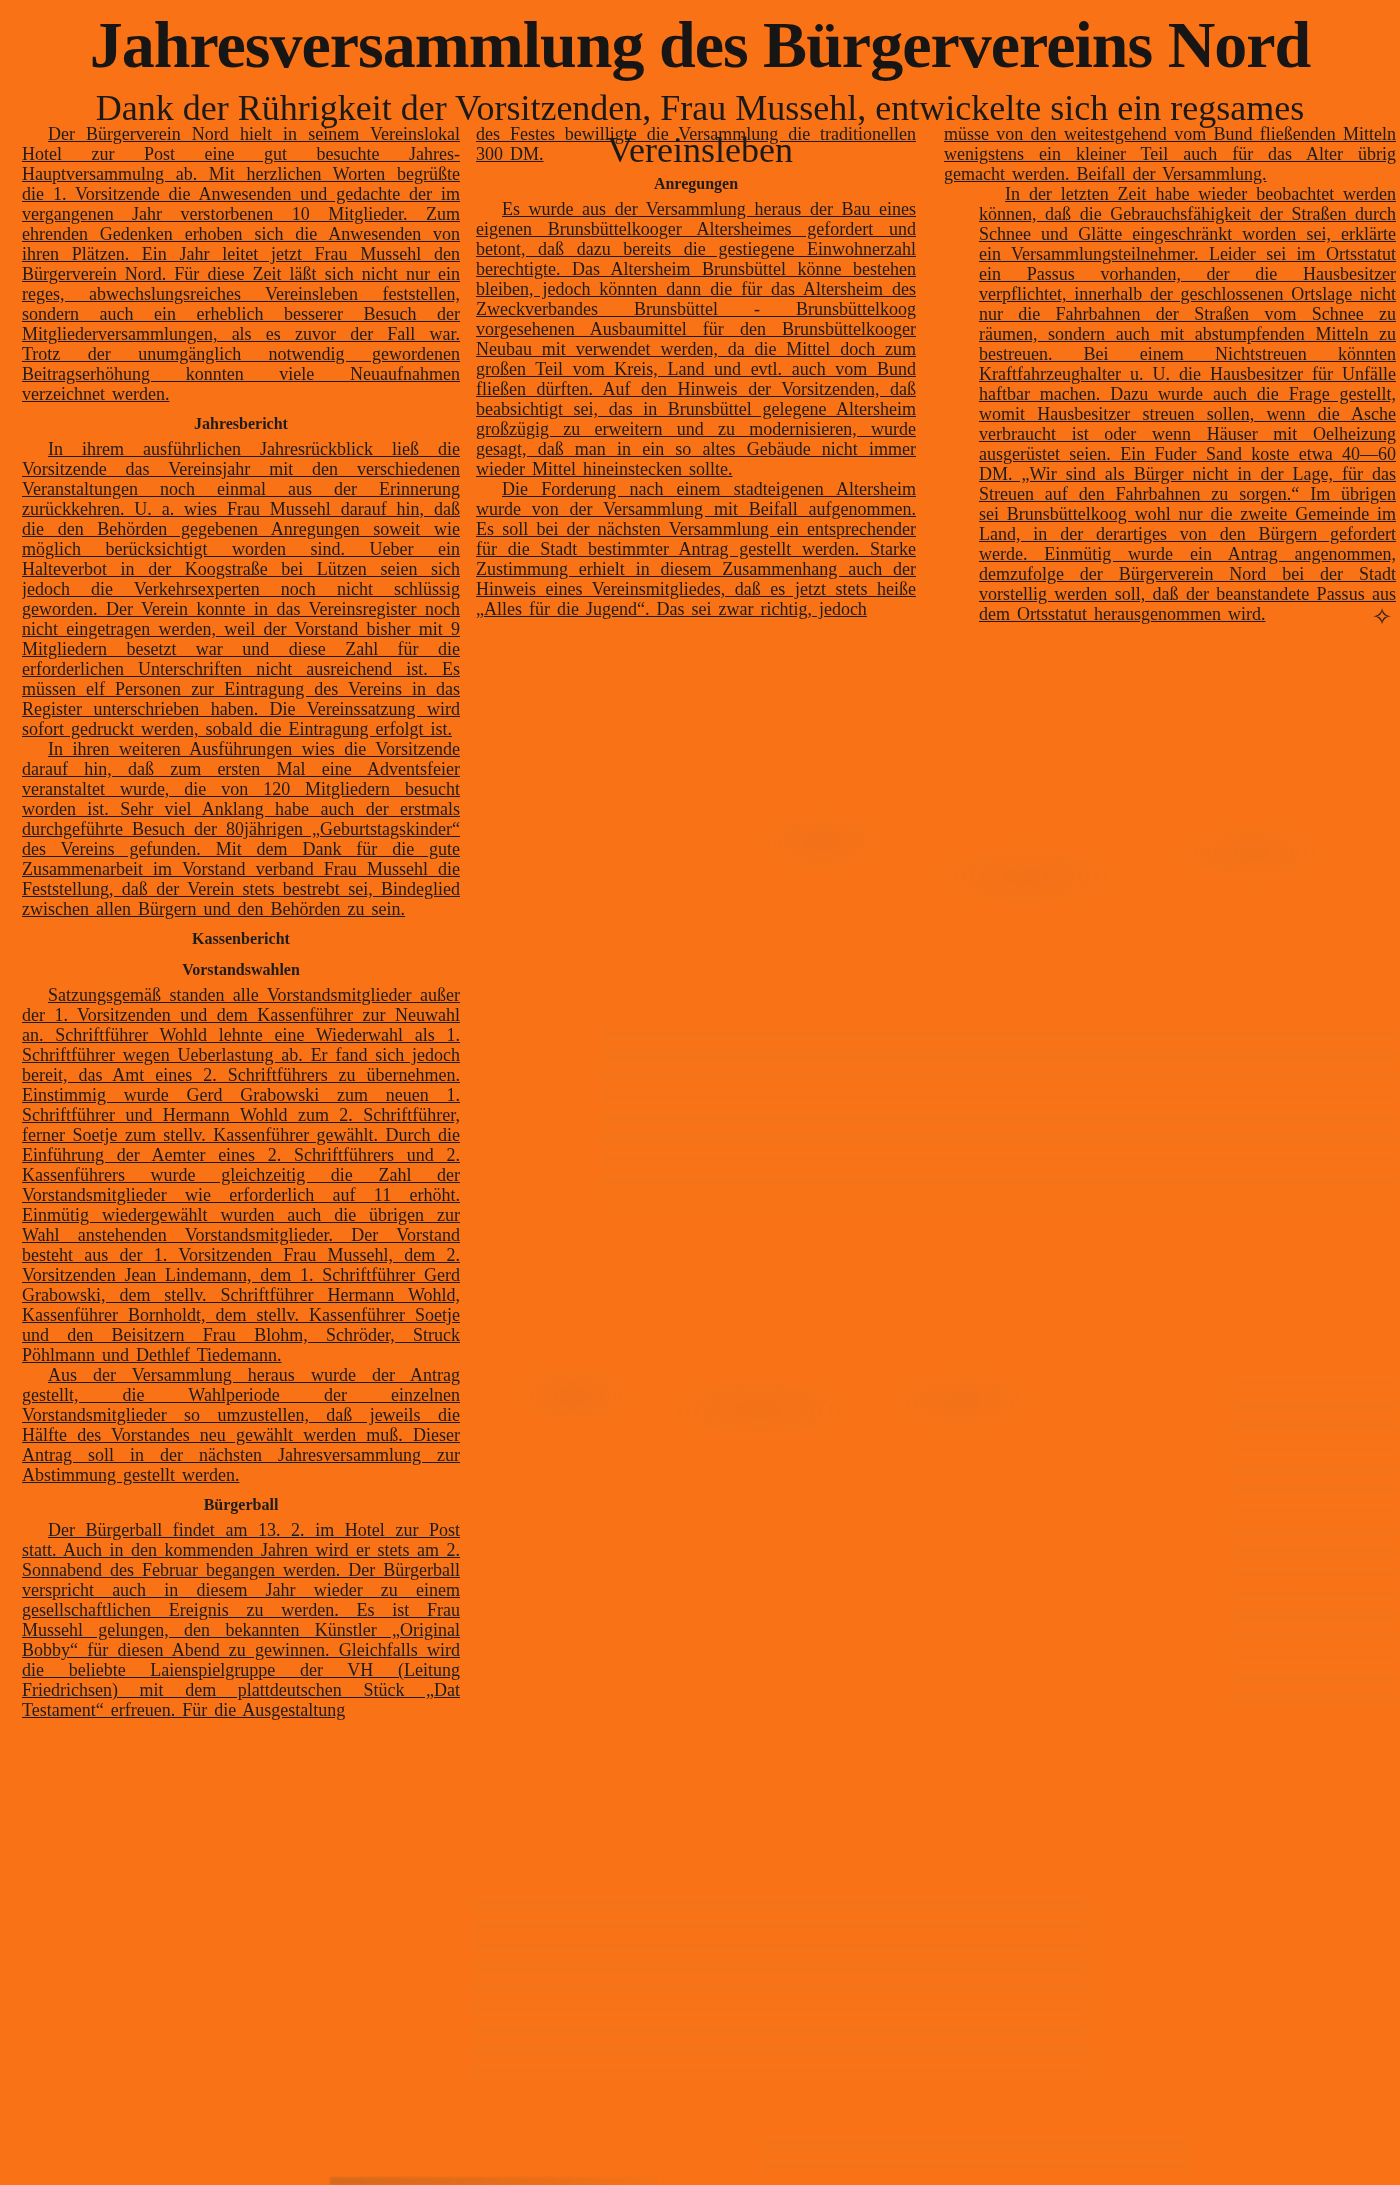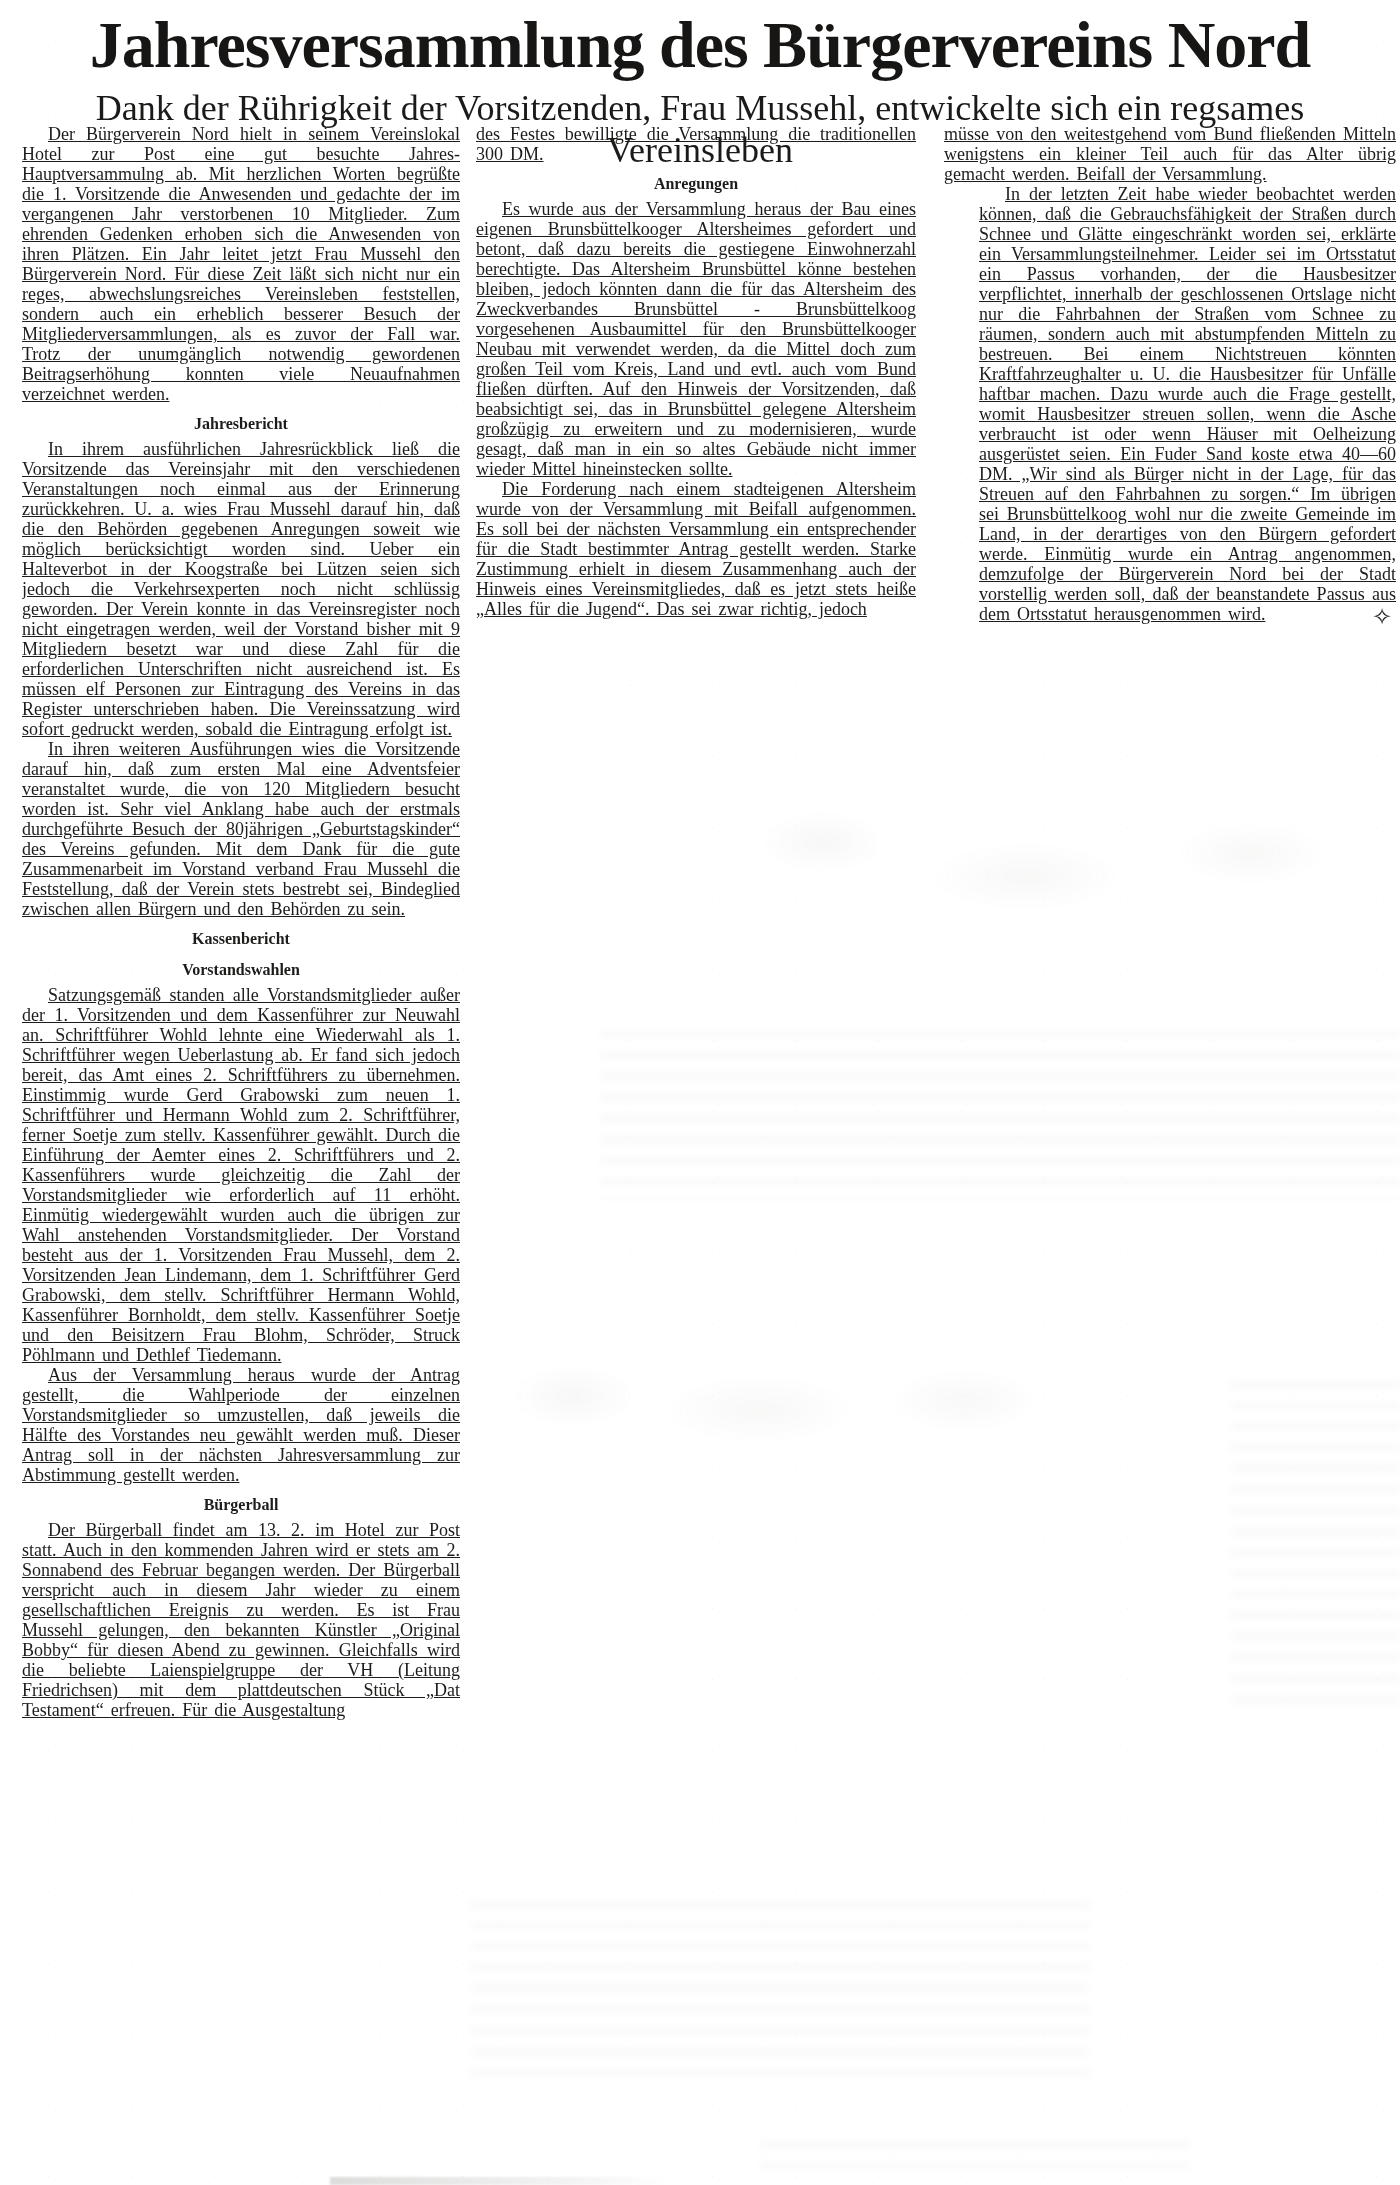--- a/index.html
+++ b/index.html
@@ -4,21 +4,21 @@
 <style>
   html,body{margin:0;padding:0;}
   body{
     width:1400px;height:2185px;
     background:#edecea;
     font-family:"Liberation Serif","DejaVu Serif",serif;
   }
   .page{
     position:relative;
     width:1400px;height:2185px;
-    background:#ffffff;
+    background:#f97316;
     color:#1d1c1a;
     overflow:hidden;
   }
   
   .speckle{
     position:absolute;inset:0;pointer-events:none;opacity:.10;
     background-image:
       radial-gradient(rgba(70,70,64,.8) .6px, transparent .9px),
       radial-gradient(rgba(70,70,64,.6) .5px, transparent .8px);
     background-size:83px 71px, 131px 113px;

